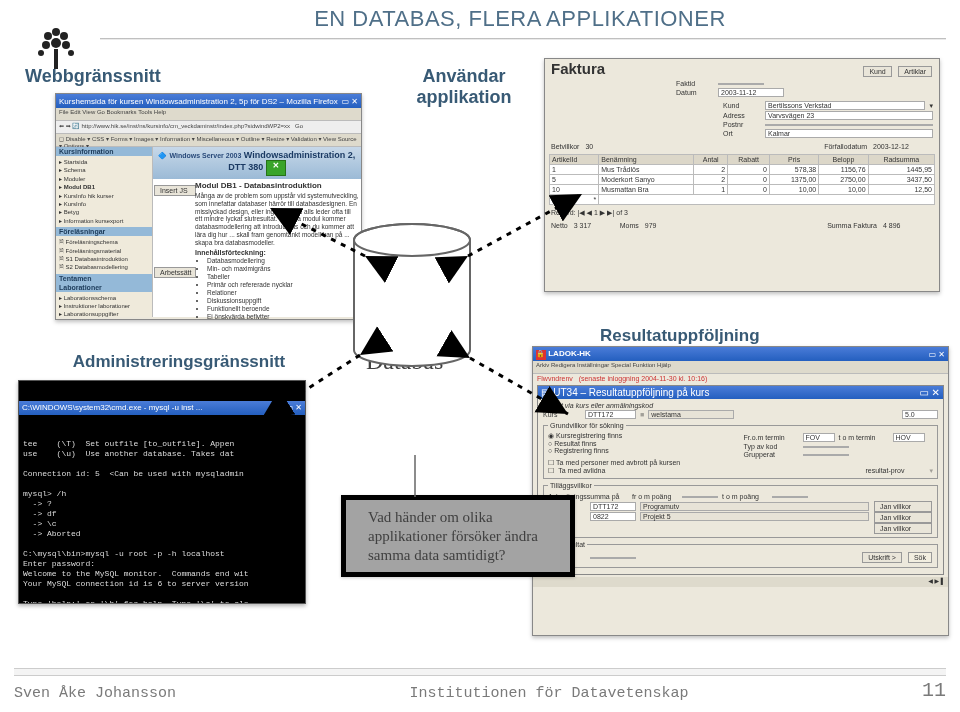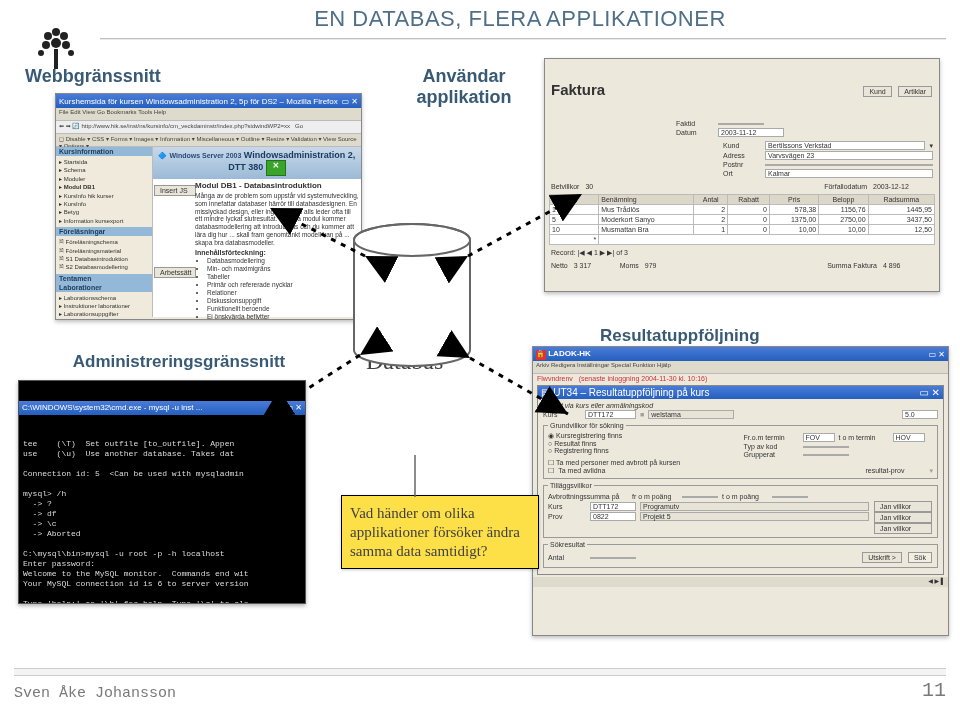--- a/index.html
+++ b/index.html
@@ -122,23 +122,23 @@
   .term-body { padding: 4px; }
   
   .db {
     position: absolute;
     width: 124px;
     height: 146px;
   }
   
   .callout {
     position: absolute;
-    background: #fde047;
-    border: 1px solid #000000;
-    padding: 8px 8px;
+    background: #a3a3a3;
+    border: 5px solid #000000;
+    padding: 8px 22px;
     font-family: Georgia, "Times New Roman", serif;
     color: #404040;
     font-size: 15px;
     line-height: 1.25;
     box-shadow: 0 1px 3px rgba(0,0,0,.2);
     width: 180px;
   }
   
   table.faktura {
     border-collapse: collapse;
@@ -261,21 +261,21 @@
             <li>Ej önskvärda beflytter</li>
 
           </ul>
         </div>
       </div>
     </div>
   </div>
 </div>
 
 <div class="shot" style="left:544px; top:58px; width:394px; height:232px;">
-  <div style="display:flex; align-items:center; justify-content:space-between; padding:21px 6px;">
+  <div style="display:flex; justify-content:space-between; padding:1px 6px;">
     <div style="font-family:Arial; font-size:15px; font-weight:bold;">Faktura</div>
     <div>
       <span class="btn-small">Kund</span>
       <span class="btn-small">Artiklar</span>
     </div>
   </div>
   <div style="display:flex; gap:10px; padding:0 6px;">
     <div style="width:115px;"></div>
     <div style="flex:1;">
       <div class="field-row">
@@ -522,14 +522,15 @@
   <line x1="468" y1="256" x2="582" y2="194" stroke="#000" stroke-width="3" stroke-dasharray="5 6" marker-start="url(#ah)" marker-end="url(#ah)"></line>
 
   <line x1="360" y1="355" x2="262" y2="418" stroke="#000" stroke-width="3" stroke-dasharray="5 6" marker-start="url(#ah)" marker-end="url(#ah)"></line>
 
   <line x1="470" y1="358" x2="568" y2="414" stroke="#000" stroke-width="3" stroke-dasharray="5 6" marker-start="url(#ah)" marker-end="url(#ah)"></line>
 </svg>
 
 <div class="footer">
   <div class="hr"></div>
   <span>Sven Åke Johansson</span>
+  <span>Institutionen för Datavetenskap</span>
   <span class="slidenum">11</span>
 </div>
 
 </body></html>

